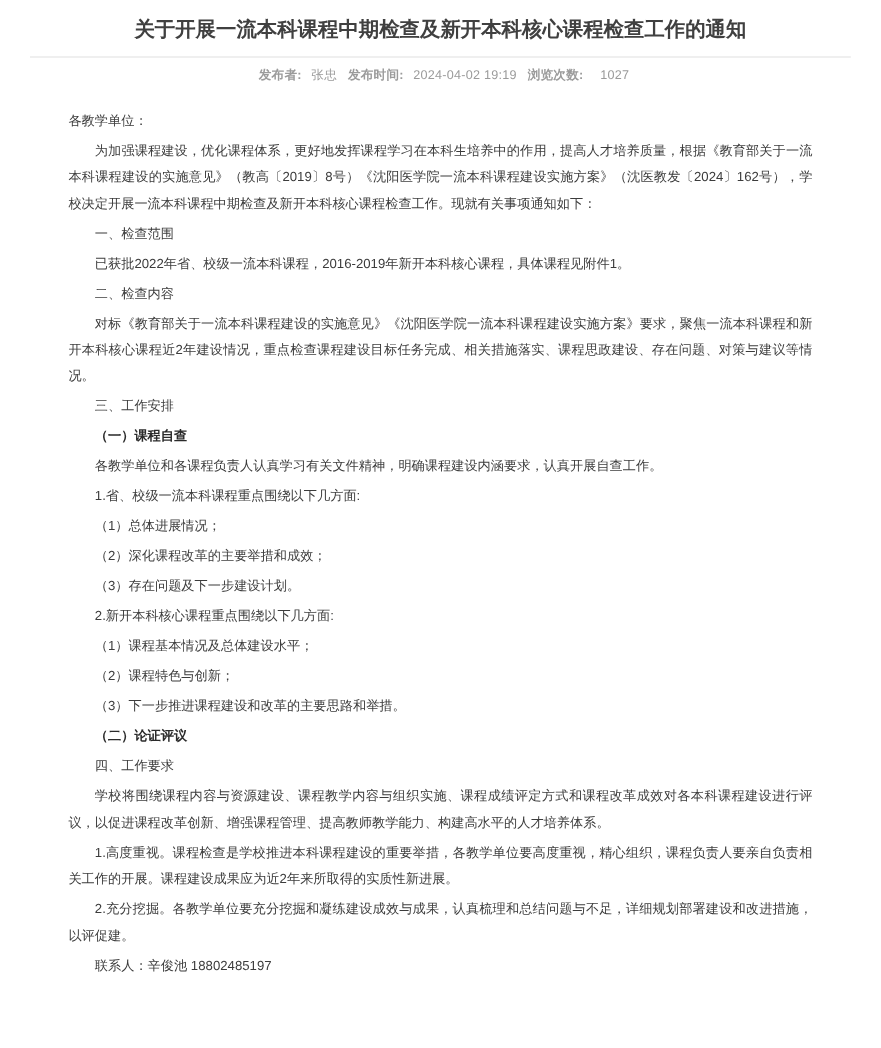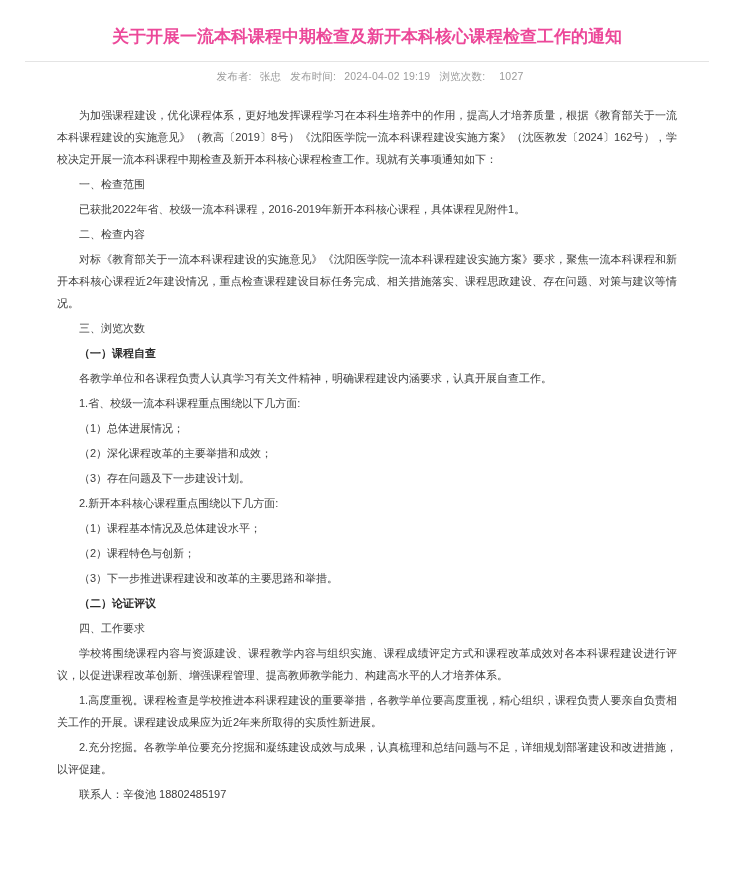--- a/index.html
+++ b/index.html
@@ -13,40 +13,40 @@
     font-family: "Liberation Sans", sans-serif;
     color: #3c3c3c;
     -webkit-font-smoothing: antialiased;
   }
   .notice-page {
     width: 734px;
     box-sizing: border-box;
     padding-top: 13px;
   }
   .notice-title {
-    margin: 12px 30px;
+    margin: 0 30px;
     font-size: 17px;
     line-height: 24px;
     font-weight: bold;
     text-align: center;
-    color: #ec4899;
+    color: #404040;
   }
   .title-divider {
     height: 0;
     border-bottom: 1px solid #e4e4e4;
     margin: 10px 25px 0 25px;
   }
   .notice-meta {
     padding-top: 8px;
     text-align: center;
     font-size: 10.5px;
     color: #9b9b9b;
     letter-spacing: 0.2px;
   }
-  .notice-meta .meta-seg { margin: 0 5px 0 6px; }
+  .notice-meta .meta-seg { margin: 0 5px 0 6px; font-weight: bold; }
   .notice-meta .meta-val { margin-left: 3px; margin-top: 22px; }
   .notice-meta .meta-views-val { margin-left: 9px; }
   .notice-content {
     width: 620px;
     margin: 0 auto;
     padding: 17px 0 28px 0;
     font-size: 11px;
     line-height: 22px;
     color: #3c3c3c;
     text-align: justify;
@@ -67,26 +67,27 @@
 
   <div class="title-divider"></div>
 
   <div class="notice-meta">
     <span class="meta-seg">发布者:</span><span class="meta-val">张忠</span>
     <span class="meta-seg">发布时间:</span><span class="meta-val">2024-04-02 19:19</span>
     <span class="meta-seg">浏览次数:</span><span class="meta-views-val">1027</span>
   </div>
 
   <div class="notice-content">
+    <p class="para salutation">各教学单位：</p>
     <p class="para">为加强课程建设，优化课程体系，更好地发挥课程学习在本科生培养中的作用，提高人才培养质量，根据《教育部关于一流本科课程建设的实施意见》（教高〔2019〕8号）《沈阳医学院一流本科课程建设实施方案》（沈医教发〔2024〕162号），学校决定开展一流本科课程中期检查及新开本科核心课程检查工作。现就有关事项通知如下：</p>
     <p class="para">一、检查范围</p>
     <p class="para">已获批2022年省、校级一流本科课程，2016-2019年新开本科核心课程，具体课程见附件1。</p>
     <p class="para">二、检查内容</p>
     <p class="para">对标《教育部关于一流本科课程建设的实施意见》《沈阳医学院一流本科课程建设实施方案》要求，聚焦一流本科课程和新开本科核心课程近2年建设情况，重点检查课程建设目标任务完成、相关措施落实、课程思政建设、存在问题、对策与建议等情况。</p>
-    <p class="para">三、浏览次数</p>
+    <p class="para">三、工作安排</p>
     <p class="para bold">（一）课程自查</p>
     <p class="para">各教学单位和各课程负责人认真学习有关文件精神，明确课程建设内涵要求，认真开展自查工作。</p>
     <p class="para">1.省、校级一流本科课程重点围绕以下几方面:</p>
     <p class="para">（1）总体进展情况；</p>
     <p class="para">（2）深化课程改革的主要举措和成效；</p>
     <p class="para">（3）存在问题及下一步建设计划。</p>
     <p class="para">2.新开本科核心课程重点围绕以下几方面:</p>
     <p class="para">（1）课程基本情况及总体建设水平；</p>
     <p class="para">（2）课程特色与创新；</p>
     <p class="para">（3）下一步推进课程建设和改革的主要思路和举措。</p>

